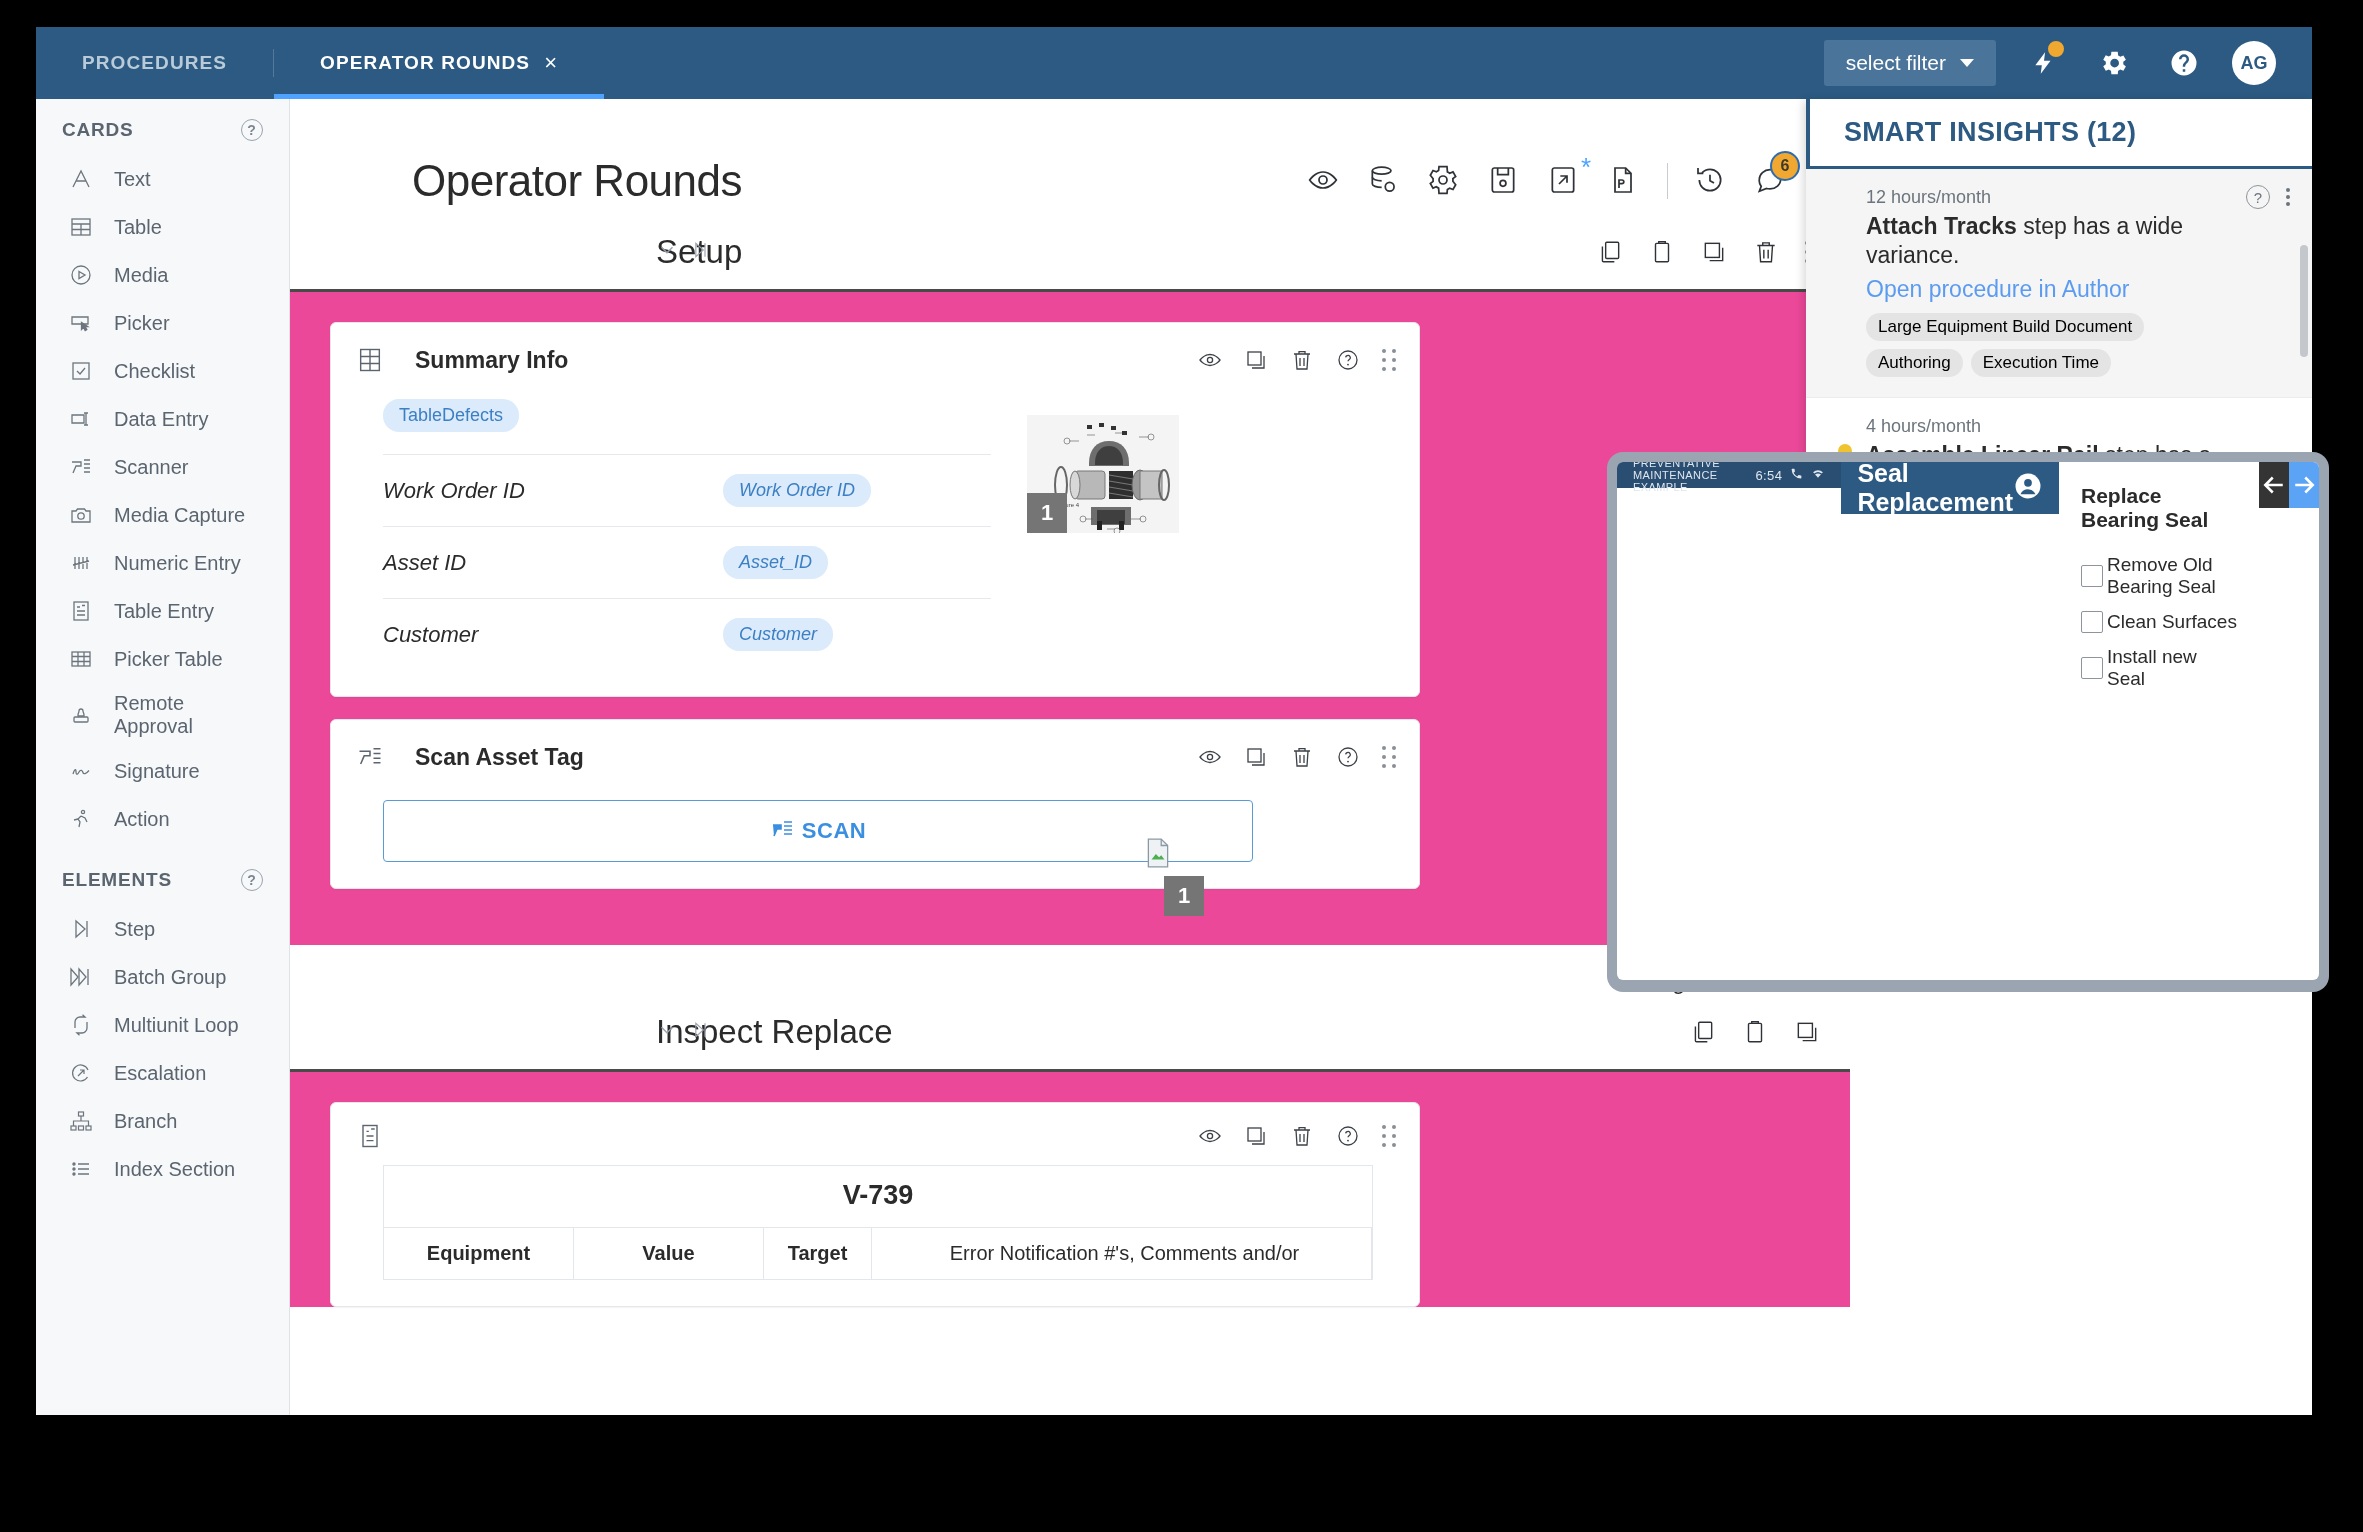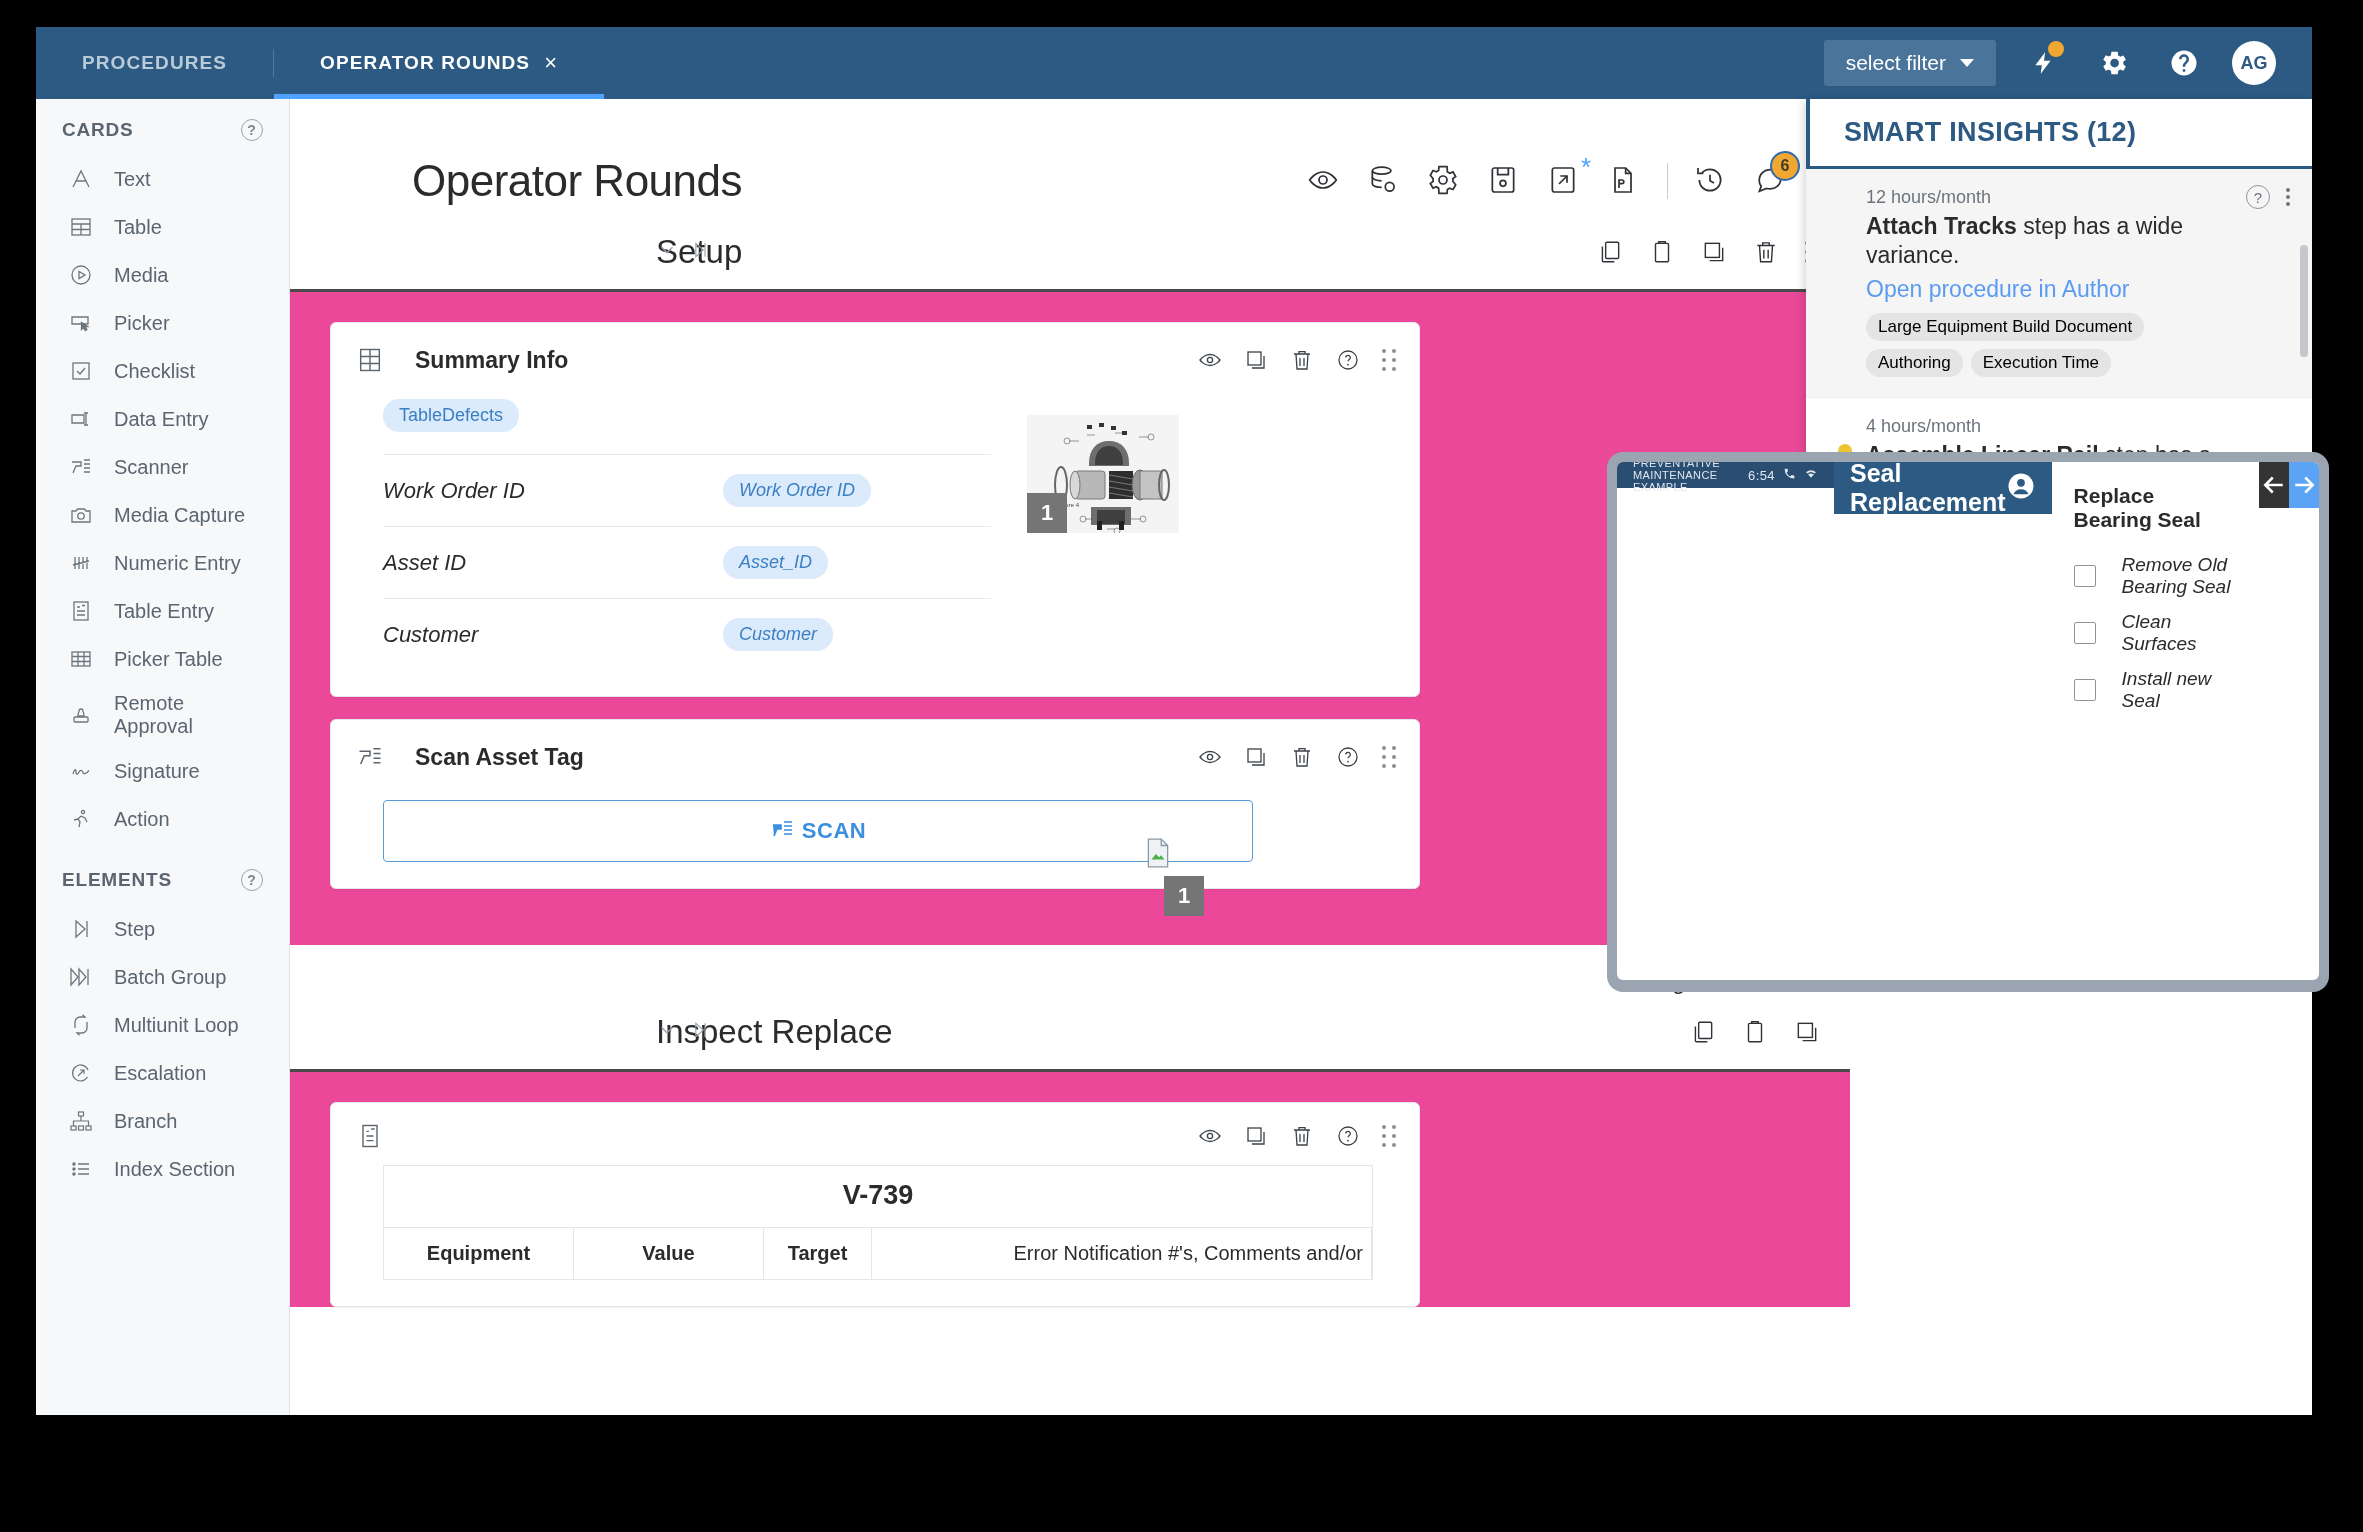--- a/index.html
+++ b/index.html
@@ -260,21 +260,21 @@
   .rt-head { display: flex; }
   .rt-th {
     padding: 14px 8px; font-size: 20px; font-weight: bold;
     color: #2b2b2b; text-align: center;
     border-right: 1px solid #e3e6ea;
     font-family: "Liberation Sans Narrow", "Liberation Sans", sans-serif;
   }
   .rt-th.c0 { width: 190px; }
   .rt-th.c1 { width: 190px; }
   .rt-th.c2 { width: 108px; }
-  .rt-th.c3 { width: 500px; text-align: right; padding-left: 14px; font-weight: 400; }
+  .rt-th.c3 { width: 500px; text-align: center; padding-left: 14px; font-weight: 400; }
 
   
   .insights {
     position: absolute; right: 0; top: 72px;
     width: 506px; height: 392px;
     background: #fff;
     box-shadow: -2px 2px 9px rgba(0,0,0,.17);
     overflow: hidden;
   }
   .ins-head {
@@ -348,21 +348,21 @@
   .ph-title { color: #fff; font-size: 25px; font-weight: bold;
     font-family: "Liberation Sans Narrow", "Liberation Sans", sans-serif; }
   .ph-user { margin-left: auto; color: #fff; }
   .ph-progress { height: 7px; background: #dadfe4; }
   .ph-progress i { display: block; height: 100%; background: #3b8fe0; width: 38%; }
   .ph-body { padding: 22px 22px 0 22px; }
   .ph-step {
     font-size: 21px; font-weight: bold; color: #2b2b2b; margin-bottom: 22px;
     font-family: "Liberation Sans Narrow", "Liberation Sans", sans-serif;
   }
-  .ph-check { display: flex; align-items: center; gap: 26px; margin-bottom: 13px; cursor: pointer; font-style: italic; }
+  .ph-check { display: flex; align-items: center; gap: 4px; margin-bottom: 13px; cursor: pointer; }
   .ph-box { width: 22px; height: 22px; border: 1.5px solid #8d949b; border-radius: 2px; background:#fff; flex:none; }
   .ph-ctext { font-size: 19px; color: #2b2b2b;
     font-family: "Liberation Sans Narrow", "Liberation Sans", sans-serif; }
   .ph-media {
     margin-top: 20px; flex: 1;
     border-top: 1px solid #e3e6ea;
     position: relative; overflow: hidden;
     background: #fff;
   }
   .ph-nav { height: 46px; display: flex; }

